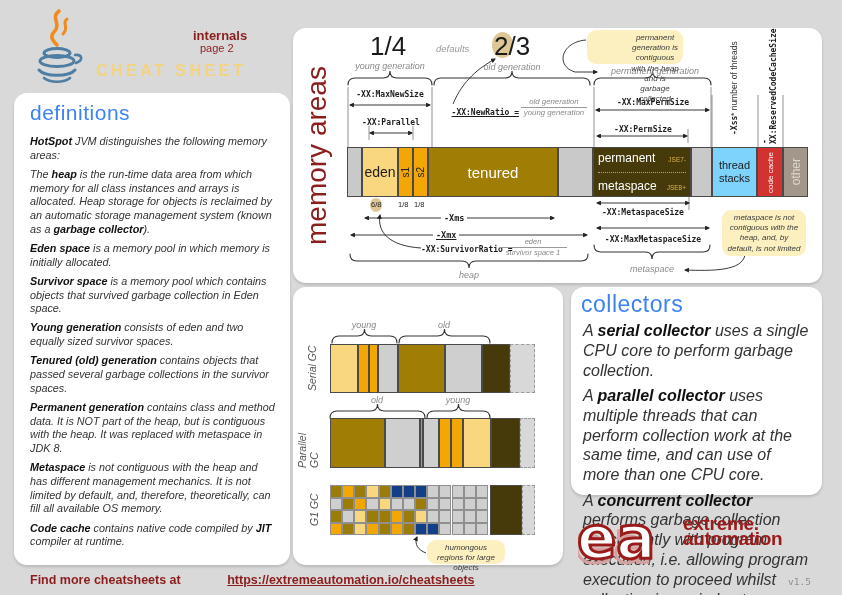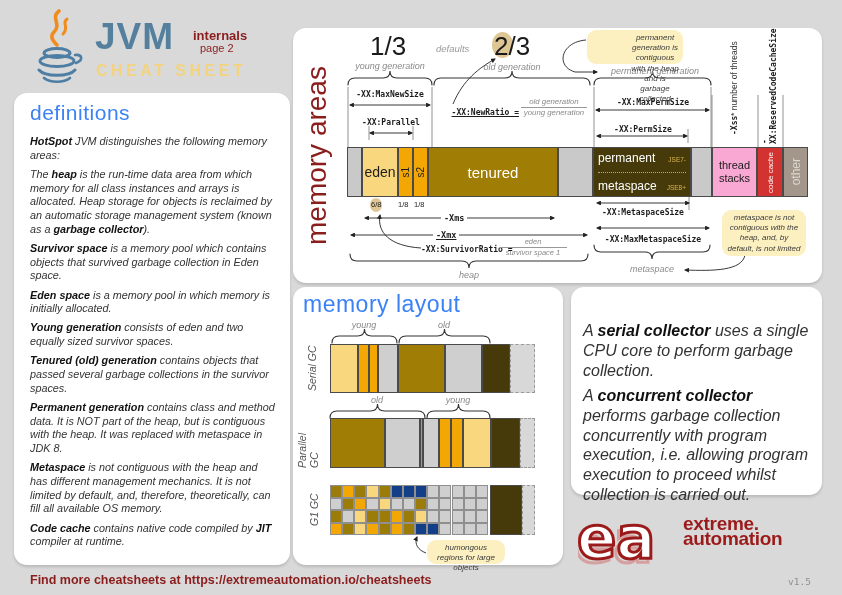--- a/index.html
+++ b/index.html
@@ -41,32 +41,31 @@
 
   <svg class="abs" style="left:30px;top:8px;" width="56" height="78" viewBox="0 0 56 78">
     <path d="M29,3 C20,10 32,16 24,24 C19,29 24,34 27,37" stroke="#f08c1e" stroke-width="3.6" fill="none" stroke-linecap="round"></path>
     <path d="M37,11 C31,15 40,19 33,26" stroke="#f08c1e" stroke-width="3" fill="none" stroke-linecap="round"></path>
     <ellipse cx="27" cy="45" rx="13" ry="4.5" stroke="#4e7ea3" stroke-width="3" fill="none"></ellipse>
     <ellipse cx="27" cy="53" rx="17" ry="5.5" stroke="#4e7ea3" stroke-width="3" fill="none"></ellipse>
     <path d="M45,47 C52,46 54,52 46,55" stroke="#4e7ea3" stroke-width="2.6" fill="none" stroke-linecap="round"></path>
     <path d="M9,62 C15,69 39,69 45,62" stroke="#4e7ea3" stroke-width="3" fill="none" stroke-linecap="round"></path>
     <path d="M14,70 C20,75 34,75 40,70" stroke="#4e7ea3" stroke-width="2.6" fill="none" stroke-linecap="round"></path>
   </svg>
-  <div class="abs" id="logo-jvm" style="left:95px;top:16px;font-size:37px;font-weight:bold;color:#54809e;letter-spacing:1px;">JVM</div>
   <div class="abs" id="logo-internals" style="left:193px;top:28px;font-size:13px;font-weight:bold;color:#8b1d1d;">internals</div>
   <div class="abs" id="logo-page" style="left:200px;top:42px;font-size:11px;color:#8b1d1d;">page 2</div>
   <div class="abs" id="logo-banner" style="left:96px;top:62px;font-size:16px;font-weight:bold;color:#f3d37d;letter-spacing:3.5px;">CHEAT SHEET</div>
 
   <div class="card" style="left:14px;top:93px;width:276px;height:472px;">
     <div class="heading" id="def-heading" style="position:absolute;left:16px;top:8px;font-size:21px;">definitions</div>
     <div class="rich" id="def-body" style="position:absolute;left:16px;top:42px;width:246px;">
         <p><strong>HotSpot</strong><span> JVM distinguishes the following memory areas:</span></p>
         <p><span>The </span><strong>heap</strong><span> is the run-time data area from which memory for all class instances and arrays is allocated. Heap storage for objects is reclaimed by an automatic storage management system (known as a </span><strong>garbage collector</strong><span>).</span></p>
+        <p><strong>Eden space</strong><span> is a memory pool in which memory is initially allocated.</span></p>
         <p><strong>Survivor space</strong><span> is a memory pool which contains objects that survived garbage collection in Eden space.</span></p>
-        <p><strong>Eden space</strong><span> is a memory pool in which memory is initially allocated.</span></p>
         <p><strong>Young generation</strong><span> consists of eden and two equally sized survivor spaces.</span></p>
         <p><strong>Tenured (old) generation</strong><span> contains objects that passed several garbage collections in the survivor spaces.</span></p>
         <p><strong>Permanent generation</strong><span> contains class and method data. It is NOT part of the heap, but is contiguous with the heap. It was replaced with metaspace in JDK 8.</span></p>
         <p><strong>Metaspace</strong><span> is not contiguous with the heap and has different management mechanics. It is not limited by default, and, therefore, theoretically, can fill all available OS memory.</span></p>
         <p><strong>Code cache</strong><span> contains native code compiled by </span><strong>JIT</strong><span> compiler at runtime.</span></p>
       </div>
   </div>
 
   <div class="card" style="left:293px;top:28px;width:529px;height:255px;">
     <div class="vtx" id="ma-title" style="position:absolute;left:6px;top:10px;height:235px;width:36px;display:flex;align-items:center;justify-content:center;font-size:28px;color:#8b1d1d;">memory areas</div>
@@ -105,21 +104,21 @@
       <line class="aline" x1="304" y1="175" x2="396" y2="175" marker-start="url(#ah)" marker-end="url(#ah)"></line>
       <line class="aline" x1="304" y1="200" x2="416" y2="200" marker-start="url(#ah)" marker-end="url(#ah)"></line>
 
       <path class="aline" d="M160,76 C170,52 186,40 202,31" marker-end="url(#ah)"></path>
       <path class="aline" d="M293,12 C268,14 262,38 282,44 L304,44" marker-end="url(#ah)"></path>
       <path class="aline" d="M128,220 C96,218 84,204 87,187" marker-end="url(#ah)"></path>
       <path class="aline" d="M452,227 C449,243 420,243 392,242" marker-end="url(#ah)"></path>
     </svg>
 
     <div class="hl-ellipse" style="left:199px;top:4px;width:21px;height:26px;"></div>
-    <div class="abs" id="frac-13" style="left:77px;top:3px;font-size:26px;color:#1a1a1a;">1/3</div>
+    <div class="abs" id="frac-13" style="left:77px;top:3px;font-size:26px;color:#1a1a1a;">1/4</div>
     <div class="abs" id="lbl-defaults" style="left:143px;top:15px;font-size:9.5px;font-style:italic;color:#999;">defaults</div>
     <div class="abs" style="left:201px;top:3px;font-size:26px;color:#1a1a1a;">
       <span>2</span><span>/3</span>
     </div>
 
     <div class="abs graylab" id="lbl-younggen" style="left:55px;top:33px;width:84px;">young generation</div>
     <div class="abs graylab" id="lbl-oldgen" style="left:177px;top:34px;width:84px;">old generation</div>
     <div class="abs graylab" id="lbl-permgen" style="left:310px;top:38px;width:104px;">permanent generation</div>
 
     <div class="note" id="note-permgen" style="left:294px;top:2px;width:96px;height:34px;padding-left:44px;">permanent generation is contiguous with the heap and is garbage collected</div>
@@ -160,21 +159,21 @@
             <span>permanent</span>
             <span style="font-size:6.5px;color:#d9b64a;">JSE7-</span>
           </div>
           <div style="width:100%;border-top:1px dotted #b5a87e;"></div>
           <div style="width:100%;display:flex;justify-content:space-between;align-items:baseline;color:#fff;font-size:12px;">
             <span>metaspace</span>
             <span style="font-size:6.5px;color:#d9b64a;">JSE8+</span>
           </div>
         </div>
         <div class="seg" style="left: 398px; top: 119px; width: 21px; height: 50px; background: rgb(201, 201, 201);"></div>
-        <div class="seg" style="left: 419px; top: 119px; width: 45px; height: 50px; background: #f9a8d4;">
+        <div class="seg" style="left: 419px; top: 119px; width: 45px; height: 50px; background: #7dd3fc;">
           <span style="font-size: 11px; color: rgb(27, 27, 27); text-align: center; line-height: 1.15;">thread stacks</span>
         </div>
         <div class="seg" style="left: 464px; top: 119px; width: 26px; height: 50px; background: rgb(210, 50, 48);">
           <span style="font-size: 8px; color: rgb(255, 255, 255); writing-mode: vertical-rl; transform: rotate(180deg); white-space: nowrap;">code cache</span>
         </div>
         <div class="seg" style="left: 490px; top: 119px; width: 25px; height: 50px; background: rgb(163, 150, 138);">
           <span style="font-size: 12px; color: rgb(222, 216, 205); writing-mode: vertical-rl; transform: rotate(180deg); white-space: nowrap;">other</span>
         </div>
       </div>
 
@@ -197,21 +196,20 @@
     <div class="flag" id="lbl-metasize" style="left:300px;top:180px;width:100px;">-XX:MetaspaceSize</div>
     <div class="flag" id="lbl-maxmeta" style="left:308px;top:207px;width:104px;">-XX:MaxMetaspaceSize</div>
 
     <div class="abs graylab" id="lbl-heap" style="left:146px;top:242px;width:60px;">heap</div>
     <div class="abs graylab" id="lbl-metaspace" style="left:319px;top:236px;width:80px;">metaspace</div>
 
     <div class="note" id="note-meta" style="left:429px;top:182px;width:84px;height:46px;">metaspace is not contiguous with the heap, and, by default, is not limited</div>
   </div>
 
   <div class="card" style="left:293px;top:287px;width:270px;height:278px;">
-    <div class="heading" id="ml-heading" style="position:absolute;left:10px;top:4px;font-size:23px;">memory layout</div>
 
     <svg id="ml-svg" width="270" height="278" viewBox="0 0 270 278">
       <path class="bracepath" d="M39,56 Q39,49 46,49 L64.5,49 Q71.5,49 71.5,42 Q71.5,49 78.5,49 L97,49 Q104,49 104,56"></path>
       <path class="bracepath" d="M106,56 Q106,49 113,49 L144.5,49 Q151.5,49 151.5,42 Q151.5,49 158.5,49 L190,49 Q197,49 197,56"></path>
       <path class="bracepath" d="M37,131 Q37,124 44,124 L77.5,124 Q84.5,124 84.5,117 Q84.5,124 91.5,124 L125,124 Q132,124 132,131"></path>
       <path class="bracepath" d="M134,131 Q134,124 141,124 L158.5,124 Q165.5,124 165.5,117 Q165.5,124 172.5,124 L190,124 Q197,124 197,131"></path>
       <path class="aline" d="M133,266 C125,263 121,257 124,250" marker-end="url(#ah)"></path>
     </svg>
 
     <div class="ml-brace-lab" style="left:41px;top:33px;">young</div>
@@ -294,33 +292,35 @@
         <div class="cell" style="left: 146.35px; top: 235.5px; width: 12.15px; height: 12.5px; background: rgb(207, 207, 207);"></div>
         <div class="cell" style="left: 158.5px; top: 235.5px; width: 12.15px; height: 12.5px; background: rgb(207, 207, 207);"></div>
         <div class="cell" style="left: 170.65px; top: 235.5px; width: 12.15px; height: 12.5px; background: rgb(207, 207, 207);"></div>
         <div class="cell" style="left: 182.8px; top: 235.5px; width: 12.15px; height: 12.5px; background: rgb(207, 207, 207);"></div>
       </div>
 
     <div class="note" id="note-humongous" style="left:134px;top:253px;width:78px;height:24px;">humongous regions for large objects</div>
   </div>
 
   <div class="card" style="left:571px;top:287px;width:251px;height:208px;">
+    <div class="heading" id="col-heading" style="position:absolute;left:10px;top:4px;font-size:23px;">collectors</div>
     <div class="rich" id="col-body" style="position:absolute;left:12px;top:34px;width:228px;">
         <p><span>A </span><strong>serial collector</strong><span> uses a single CPU core to perform garbage collection.</span></p>
+        <p><span>A </span><strong>parallel collector</strong><span> uses multiple threads that can perform collection work at the same time, and can use of more than one CPU core.</span></p>
         <p><span>A </span><strong>concurrent collector</strong><span> performs garbage collection concurrently with program execution, i.e. allowing program execution to proceed whilst collection is carried out.</span></p>
       </div>
   </div>
 
   <svg class="abs" style="left:578px;top:503px;" width="100" height="62" viewBox="0 0 100 62">
     <text x="-1" y="55" font-family="DejaVu Sans, sans-serif" font-weight="bold" font-size="58" fill="none" stroke="#d4a0a0" stroke-width="3" transform="translate(-3,4)">ea</text>
     <text x="-1" y="55" font-family="DejaVu Sans, sans-serif" font-weight="bold" font-size="58" fill="#ffffff" stroke="#9b1b1b" stroke-width="3">ea</text>
   </svg>
   <div class="abs" style="left:683px;top:516px;font-size:19px;font-weight:bold;color:#9b1b1b;line-height:15px;letter-spacing:-0.3px;">
     <div id="brand-l1">extreme.</div>
     <div id="brand-l2">automation</div>
   </div>
 
   <div class="abs" style="left:30px;top:573px;font-size:12.5px;font-weight:bold;color:#8b1d1d;">
-    <span id="footer-prefix">Find more cheatsheets at </span><span id="footer-link" style="cursor:pointer;">https://extremeautomation.io/cheatsheets</span>
+    <span id="footer-prefix">Find more cheatsheets at </span><span id="footer-link" style="text-decoration:underline;cursor:pointer;margin-left:43px;">https://extremeautomation.io/cheatsheets</span>
   </div>
   <div class="abs mono" id="version" style="left:788px;top:576px;font-size:9.5px;color:#8f8f8f;font-weight:normal;">v1.5</div>
 
 </div>
 
 </body></html>

